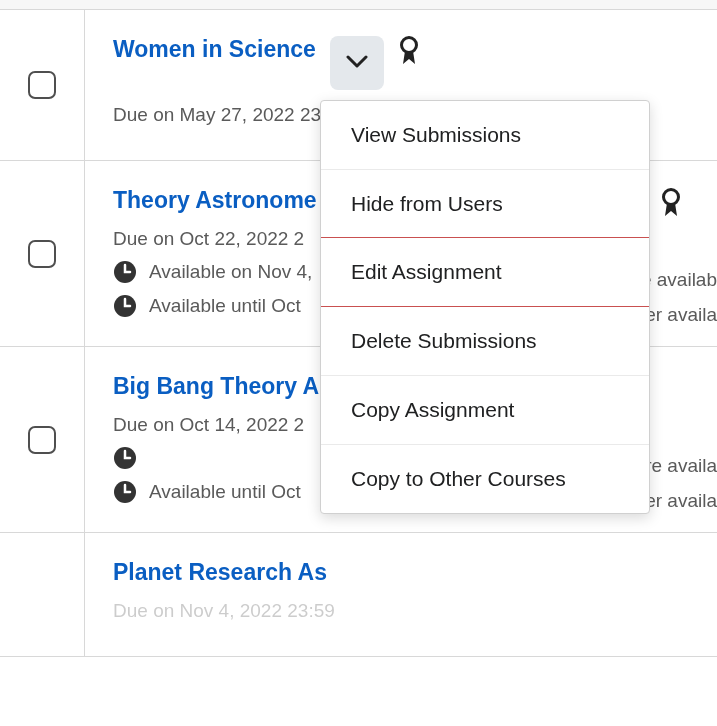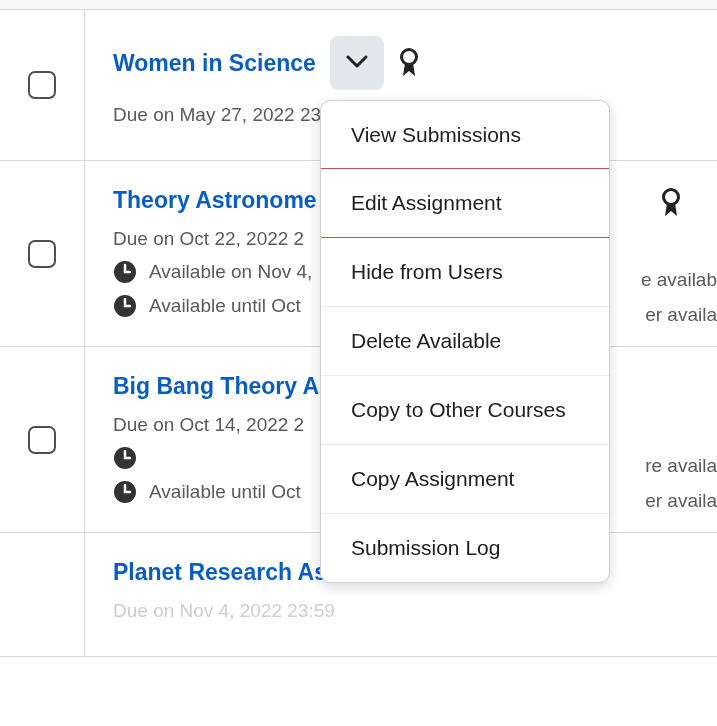--- a/index.html
+++ b/index.html
@@ -39,21 +39,21 @@
     border: 2px solid #4f4f4f;
     border-radius: 7px;
     background: #fff;
   }
   .content-cell {
     flex: 1;
     padding: 26px 28px 28px 28px;
   }
   .title-line {
     display: flex;
-    align-items: center;
+    align-items: flex-start;
     gap: 14px;
     margin-bottom: 14px;
   }
   .title-link {
     color: #0a5ec2;
     font-weight: 700;
     font-size: 23px;
     text-decoration: none;
   }
   .chev-btn {
@@ -92,24 +92,24 @@
     right: 0;
     color: #5a5a5a;
     font-size: 19px;
     white-space: nowrap;
   }
   
   .dropdown {
     position: absolute;
     top: 100px;
     left: 320px;
-    width: 290px;
+    width: 330px;
     background: #fff;
     border: 1px solid #d0d0d0;
-    border-radius: 10px;
+    border-radius: 4px;
     box-shadow: 0 4px 14px rgba(0,0,0,.15);
     z-index: 10;
     overflow: hidden;
   }
   .dd-item {
     padding: 22px 30px;
     font-size: 21px;
     color: #202122;
     border-top: 1px solid #eaeaea;
     cursor: pointer;
@@ -235,19 +235,18 @@
 
 <span class="float-award award-icon">
   <svg width="22" height="30" viewBox="0 0 22 30">
       <circle cx="11" cy="9" r="7.5" fill="none" stroke="#222" stroke-width="3"></circle>
       <path d="M7 15 L5 28 L11 23 L17 28 L15 15" fill="#222"></path>
     </svg>
 </span>
 
 <div class="dropdown">
   <div class="dd-item">View Submissions</div>
+  <div class="dd-item">Hide from Users</div>
   <div class="dd-item highlight">Edit Assignment</div>
-  <div class="dd-item">Hide from Users</div>
-  <div class="dd-item">Delete Available</div>
+  <div class="dd-item">Delete Submissions</div>
+  <div class="dd-item">Copy Assignment</div>
   <div class="dd-item">Copy to Other Courses</div>
-  <div class="dd-item">Copy Assignment</div>
-  <div class="dd-item">Submission Log</div>
 </div>
 
 </body></html>

